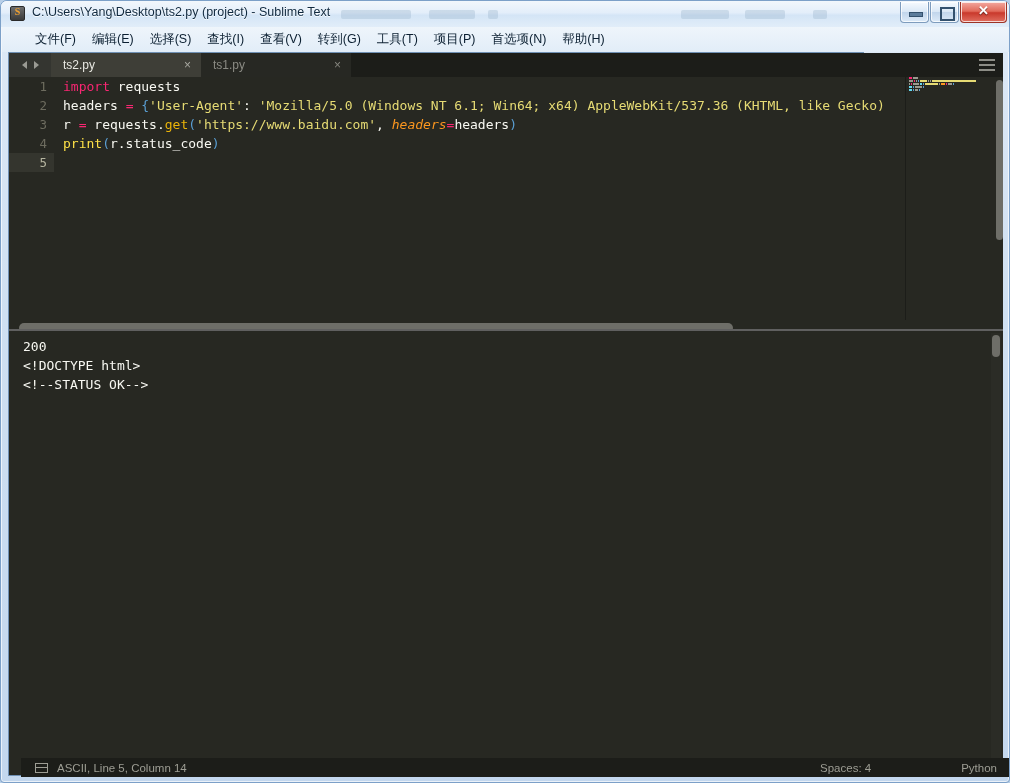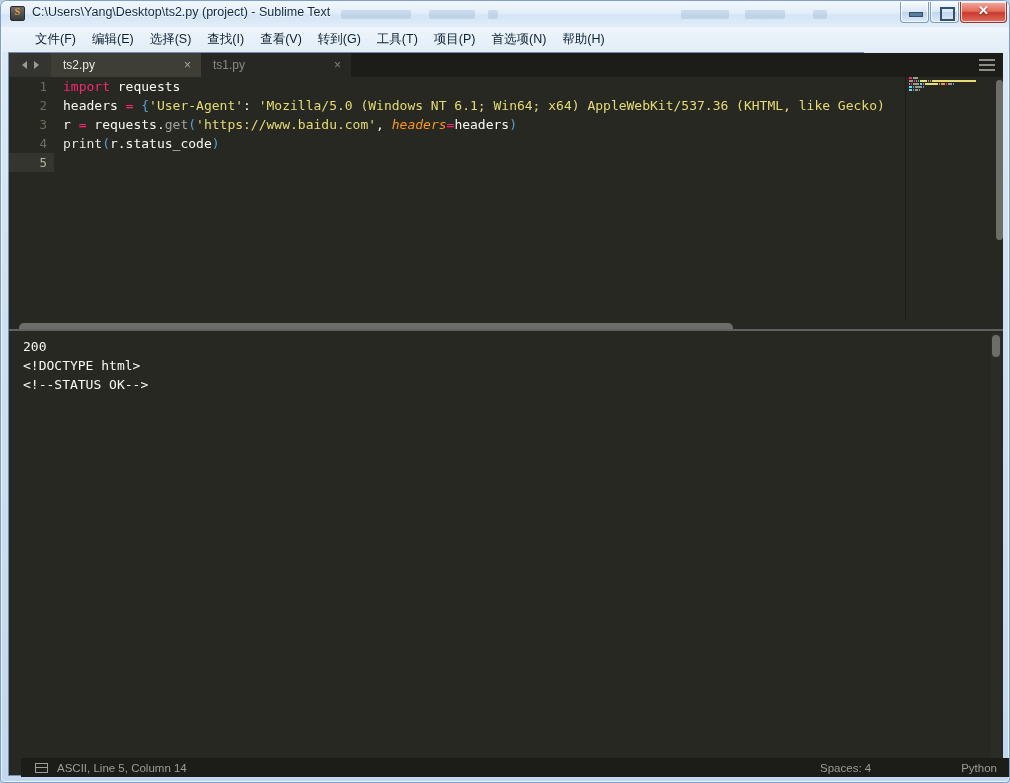--- a/index.html
+++ b/index.html
@@ -202,25 +202,25 @@
     font-family: "DejaVu Sans Mono", monospace;
     font-size: 13px;
     color: #f8f8f2;
     padding-left: 9px;
   }
   .codeline.current { background: #2e2f28; }
 
   .k-import { color: #f92672; }
   .k-op     { color: #f92672; }
   .k-str    { color: #e6db74; }
-  .k-fn     { color: #e5e5e5; }
+  .k-fn     { color: #fde047; }
   .k-punct  { color: #5a9fd4; }
   .k-param  { color: #fd971f; font-style: italic; }
   .k-plain  { color: #f8f8f2; }
-  .k-call   { color: #a3a3a3; }
+  .k-call   { color: #eab308; }
 
   
   #minimap {
     position: absolute; left: 896px; top: 24px;
     width: 90px; height: 243px;
     background: #272822;
     border-left: 1px solid #1c1d19;
     overflow: hidden;
   }
   .mm-row { height: 3px; display: flex; gap: 1px; padding-left: 3px; }

